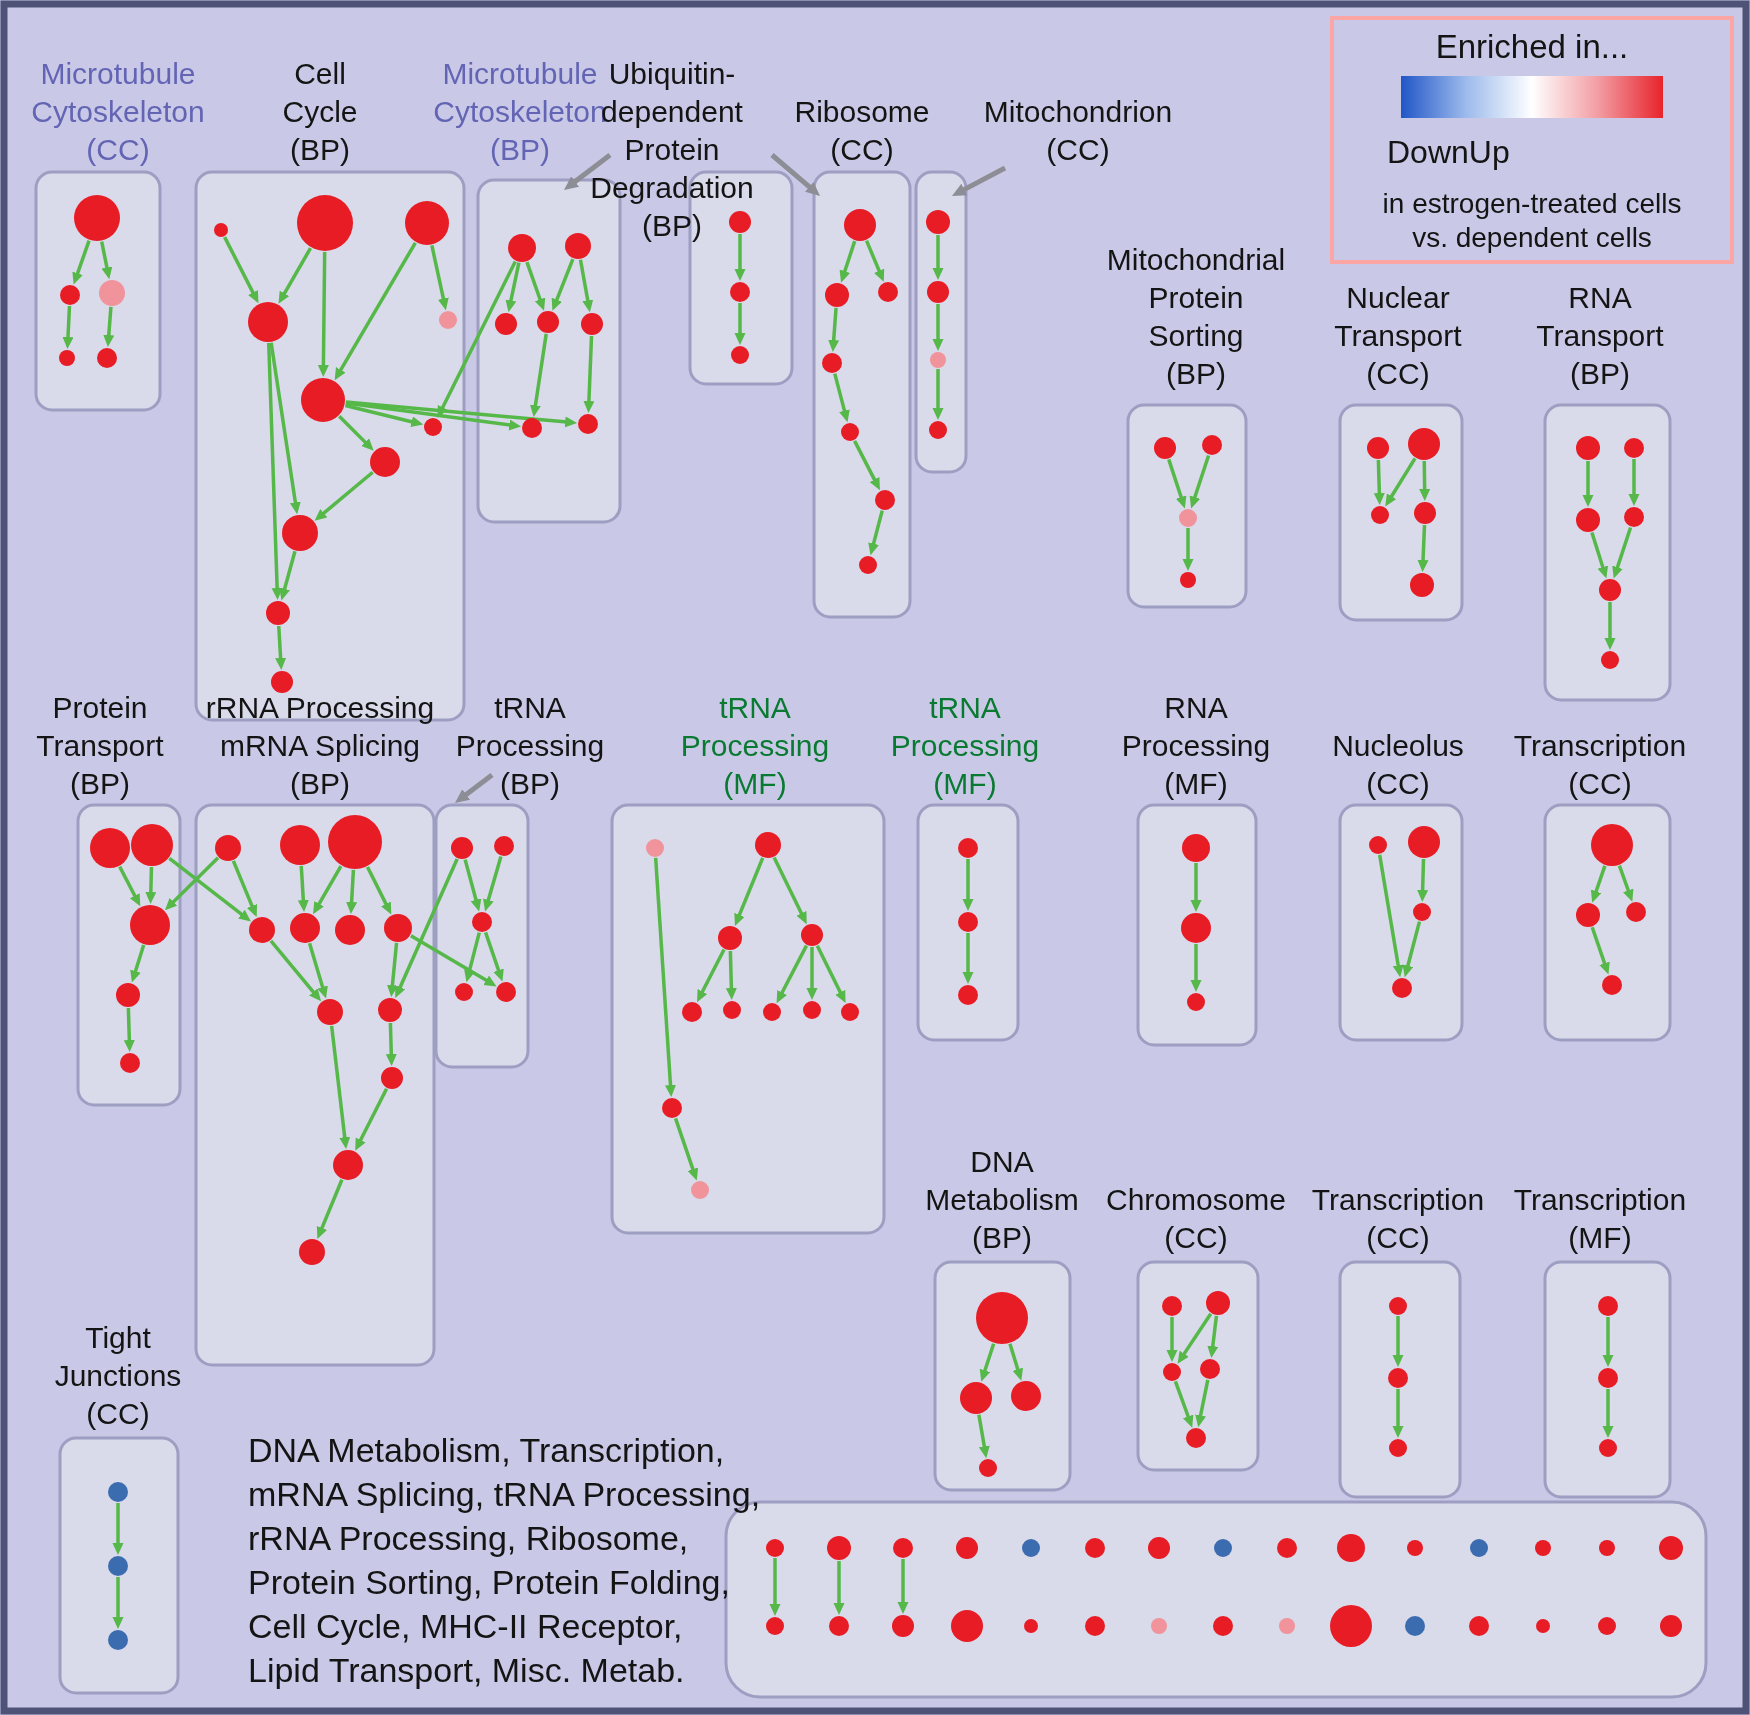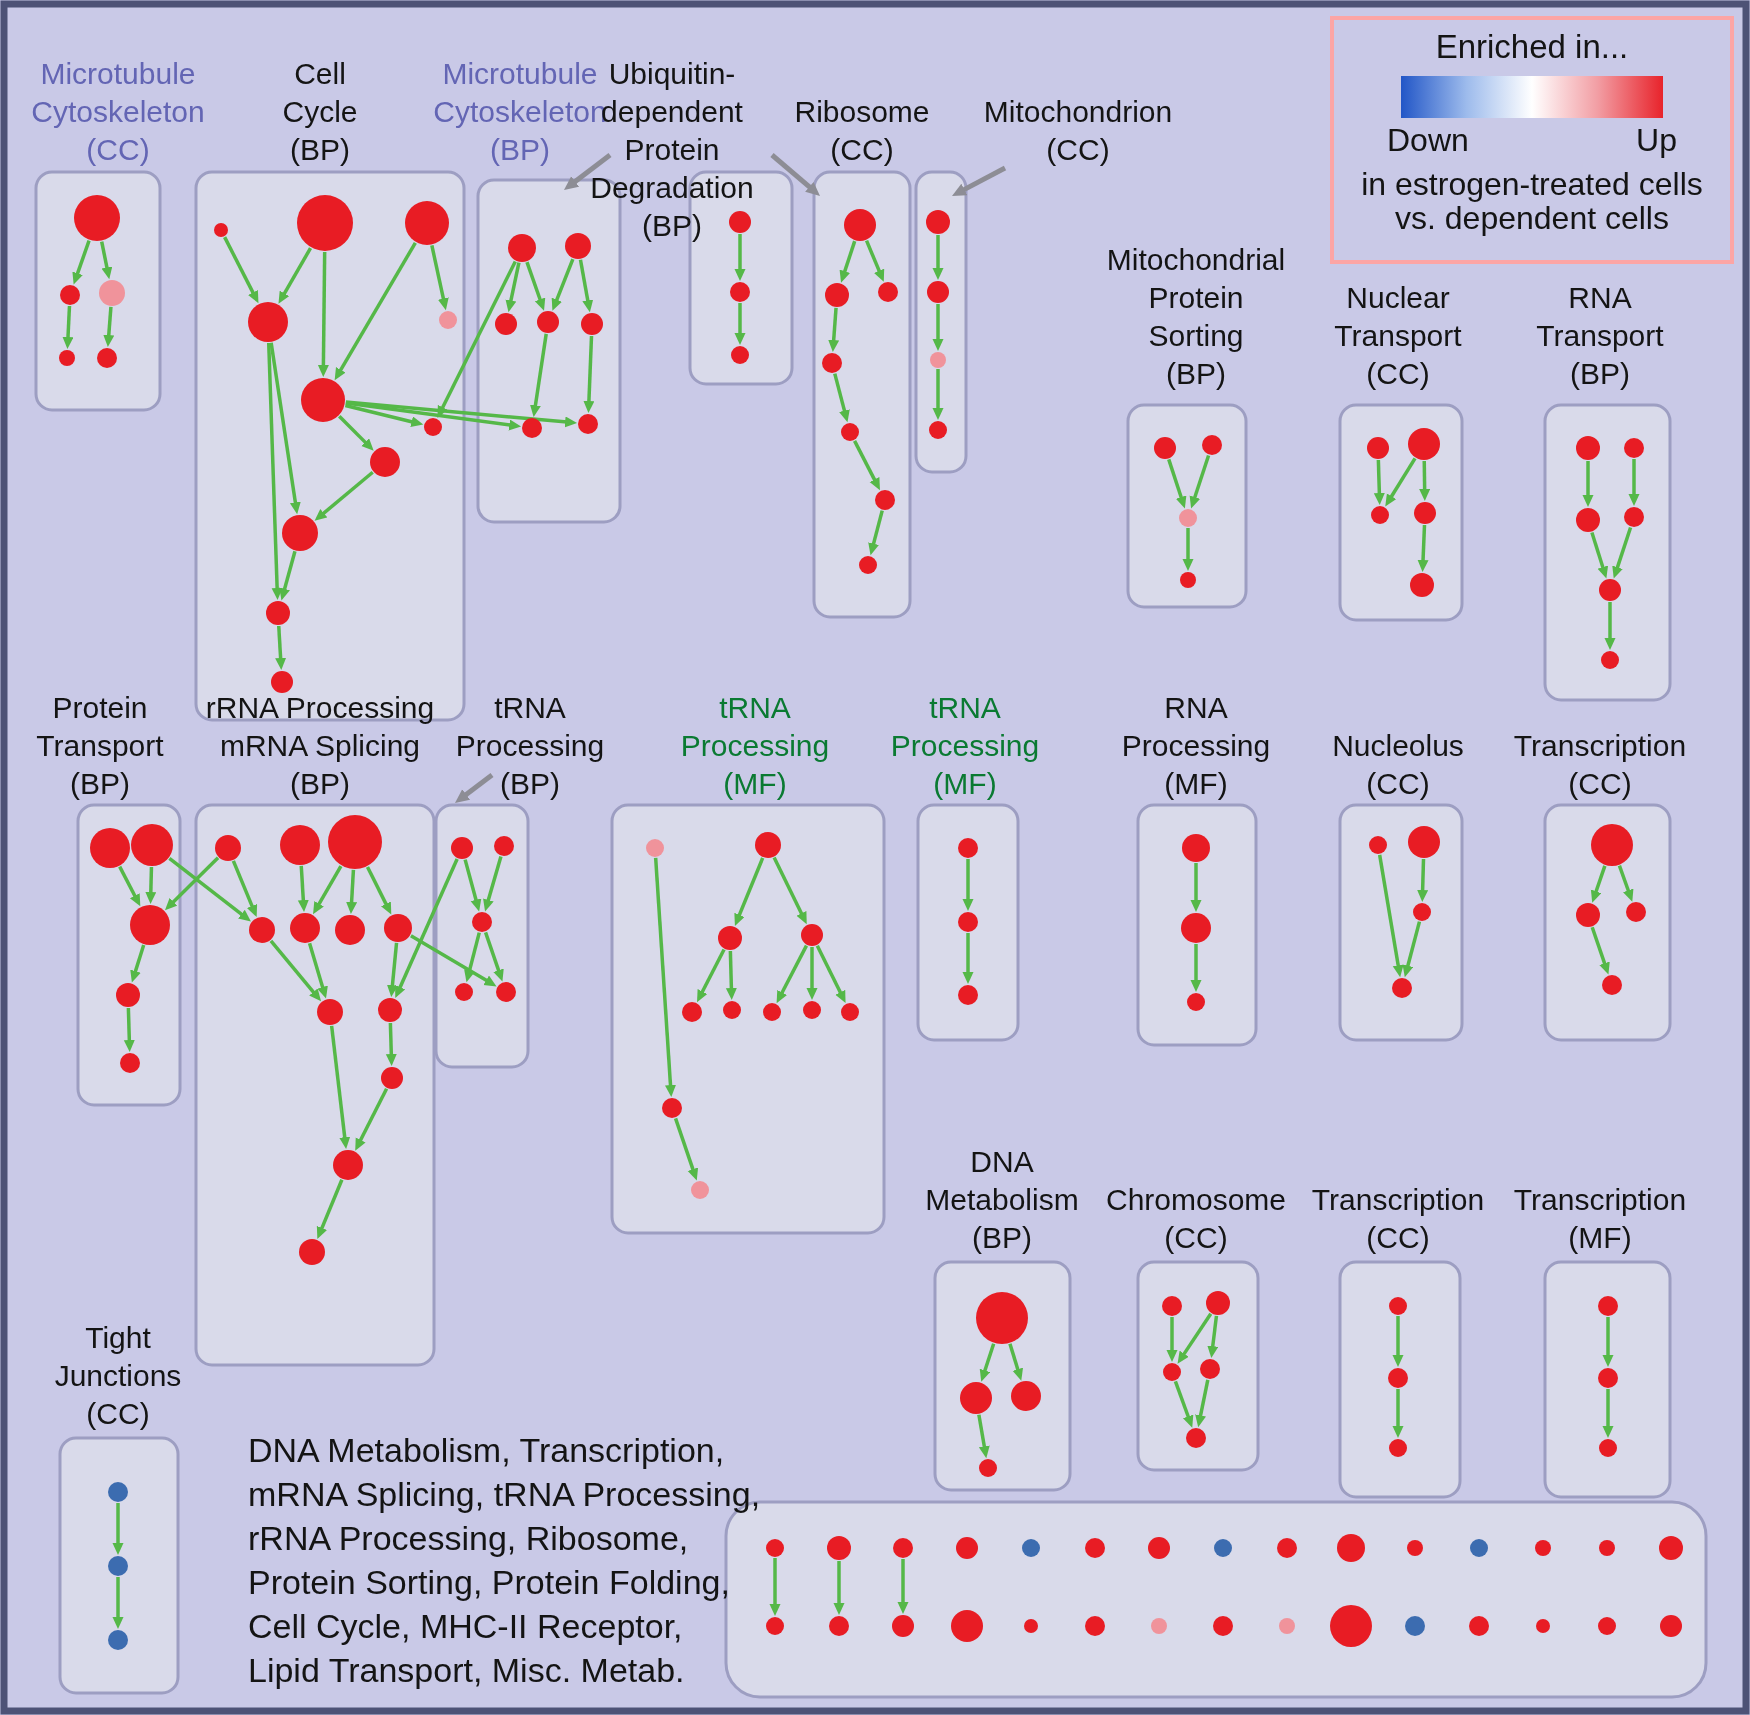--- a/index.html
+++ b/index.html
@@ -10,22 +10,22 @@
   }
   #stage{position:absolute;inset:0}
   #fig{position:absolute;left:0;top:0}
   .legend{
     position:absolute;left:1330px;top:16px;width:404px;height:248px;
     border:4px solid #fca5a5;box-sizing:border-box;
     text-align:center;color:#141414;
   }
   .legend-title{font-size:33px;margin-top:8px}
   .legend-bar{width:262px;height:42px;margin:10px auto 4px auto}
-  .legend-ends{width:290px;margin:4px auto;display:flex;justify-content:space-between;font-size:32px}
-  .legend-sub{font-size:32px;line-height:34px}
+  .legend-ends{width:290px;margin:16px auto;display:flex;font-size:32px}
+  .legend-sub{font-size:28px;line-height:34px}
   .legend-sub.first{margin-top:8px}
 </style>
 </head>
 <body>
 
 <div id="stage">
 
   <svg id="fig" xmlns="http://www.w3.org/2000/svg" viewBox="0 0 1750 1715" width="1750" height="1715">
     <defs>
       <marker id="ah-green-m" markerUnits="userSpaceOnUse" markerWidth="14" markerHeight="12" refX="2" refY="5.5" orient="auto">

